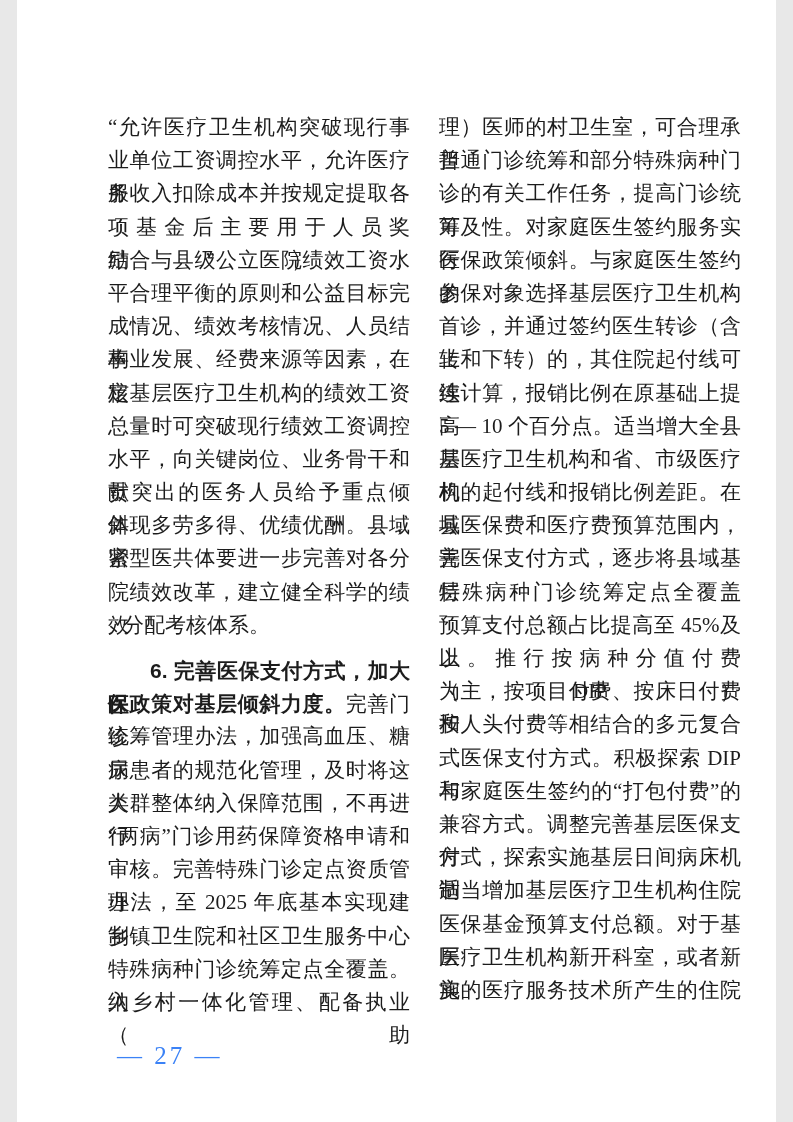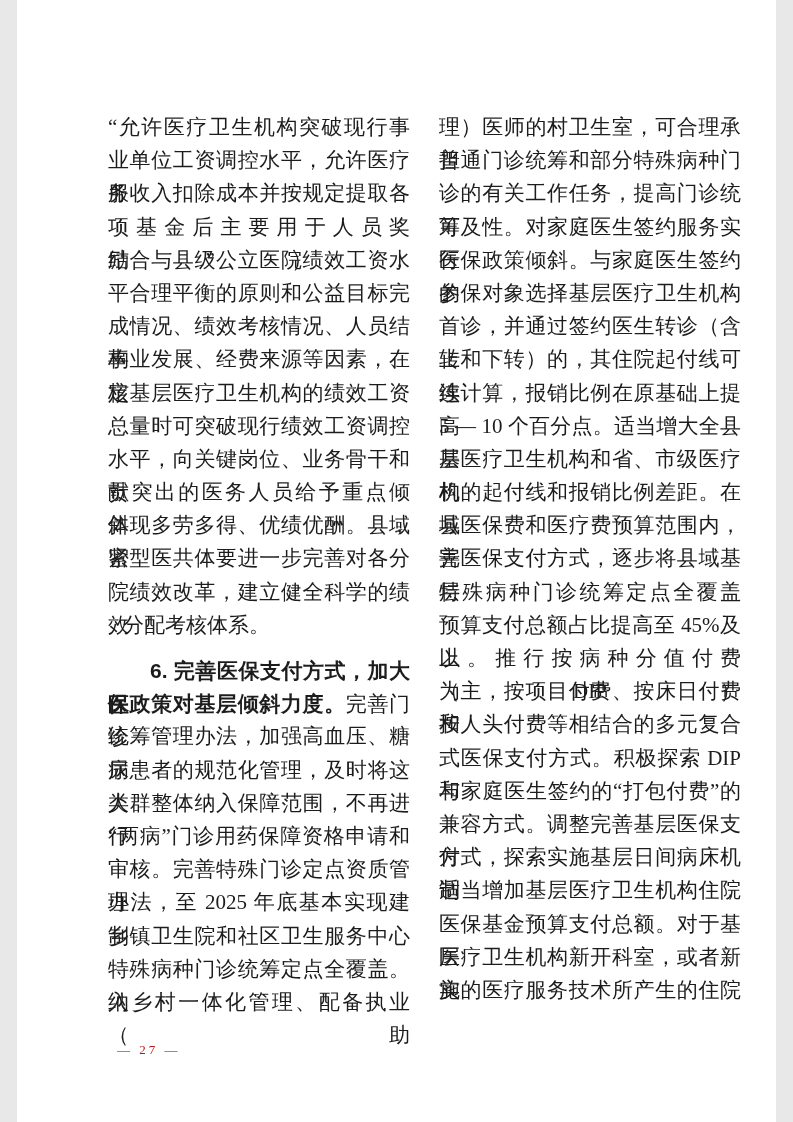--- a/index.html
+++ b/index.html
@@ -35,23 +35,23 @@
   }
   .line.indent { text-indent: 42px; margin-top: 12px; }
   .seg.bold {
     font-family: "Liberation Sans", sans-serif;
     font-weight: 700;
   }
   .page-number {
     position: absolute;
     left: 100px;
     top: 1042px;
-    font-size: 13px;
+    font-size: 25px;
     letter-spacing: 3px;
-    color: #b91c1c;
+    color: #3b82f6;
     font-family: "Liberation Serif", serif;
   }
 </style>
 </head>
 <body>
 
 <div class="page">
   <div class="column col-left" id="col-left">
       <div class="line"><span class="seg">“允许医疗卫生机构突破现行事</span></div>
       <div class="line"><span class="seg">业单位工资调控水平，允许医疗服</span></div>

